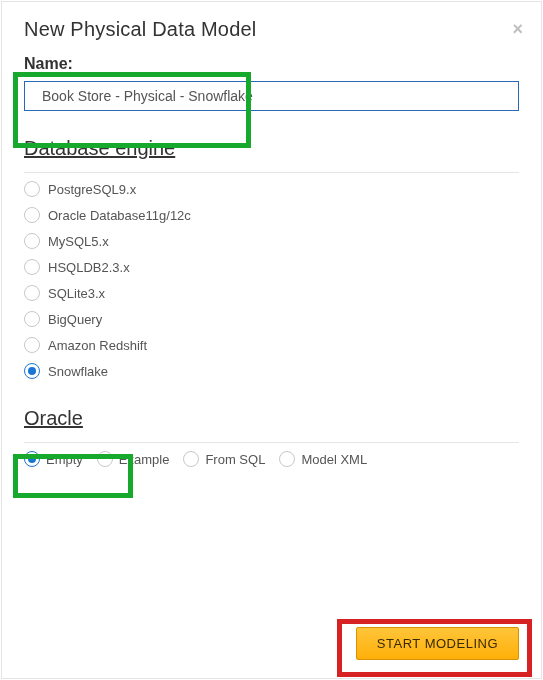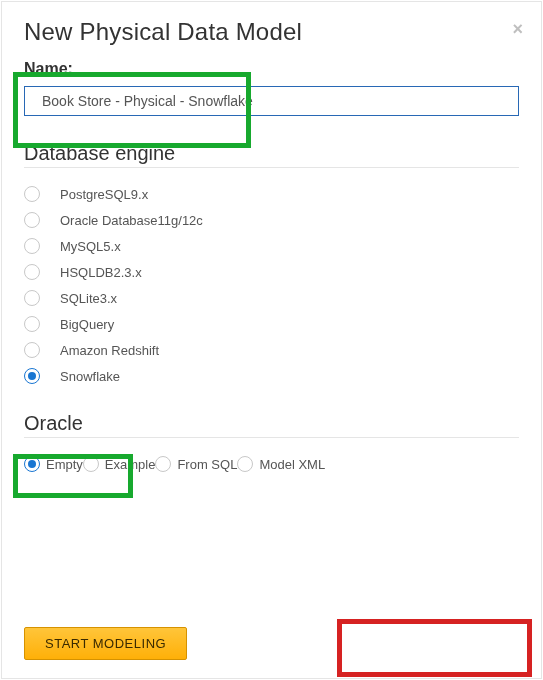--- a/index.html
+++ b/index.html
@@ -19,21 +19,21 @@
     background: #fff;
     position: relative;
     display: flex;
     flex-direction: column;
   }
   .modal-header {
     padding: 16px 22px 10px 22px;
     position: relative;
   }
   .modal-title {
-    font-size: 24px;
+    font-size: 20px;
     font-weight: 400;
     color: #333;
     letter-spacing: 0.2px;
   }
   .close-icon {
     position: absolute;
     top: 18px;
     right: 18px;
     font-size: 18px;
     color: #bfbfbf;
@@ -68,35 +68,36 @@
     color: #555;
     margin-bottom: 22px;
     font-family: inherit;
   }
 
   .section-heading {
     font-size: 20px;
     font-weight: 400;
     color: #333;
     border-bottom: 1px solid #e5e5e5;
-    padding-bottom: 2px;
-    margin-bottom: 18px;
+    padding-bottom: 12px;
+    margin-bottom: 8px;
     margin-top: 4px;
+    text-decoration: underline;
   }
 
   .radio-list {
     display: flex;
     flex-direction: column;
     gap: 10px;
     margin-bottom: 28px;
   }
   .radio-item {
     display: flex;
     align-items: center;
-    gap: 20px;
+    gap: 8px;
   }
   .radio-circle {
     width: 16px;
     height: 16px;
     border: 1px solid #c8c8c8;
     border-radius: 50%;
     background: #fff;
     flex-shrink: 0;
     display: flex;
     align-items: center;
@@ -112,21 +113,21 @@
     background: #1976d2;
     border-radius: 50%;
   }
   .radio-label {
     font-size: 13px;
     color: #555;
   }
 
   .content-row {
     display: flex;
-    gap: 0;
+    gap: 14px;
     margin-bottom: 14px;
   }
   .content-row .radio-item { gap: 6px; }
 
   
   .hl-green {
     position: absolute;
     border: 5px solid #17a92e;
     pointer-events: none;
     z-index: 5;
@@ -137,21 +138,21 @@
     pointer-events: none;
     z-index: 5;
   }
   .hl-name { left: 11px; top: 70px; width: 238px; height: 76px; }
   .hl-snowflake { left: 11px; top: 452px; width: 120px; height: 44px; }
   .hl-start { left: 335px; top: 617px; width: 195px; height: 58px; }
 
   .modal-footer {
     padding: 18px 22px 18px 22px;
     display: flex;
-    justify-content: flex-start;
+    justify-content: flex-end;
     border-top: 0;
   }
   .start-btn {
     background: linear-gradient(#ffc53a, #ffb008);
     border: 1px solid #d69200;
     color: #3a2a00;
     font-size: 13px;
     font-weight: 400;
     letter-spacing: 0.5px;
     padding: 8px 20px;

